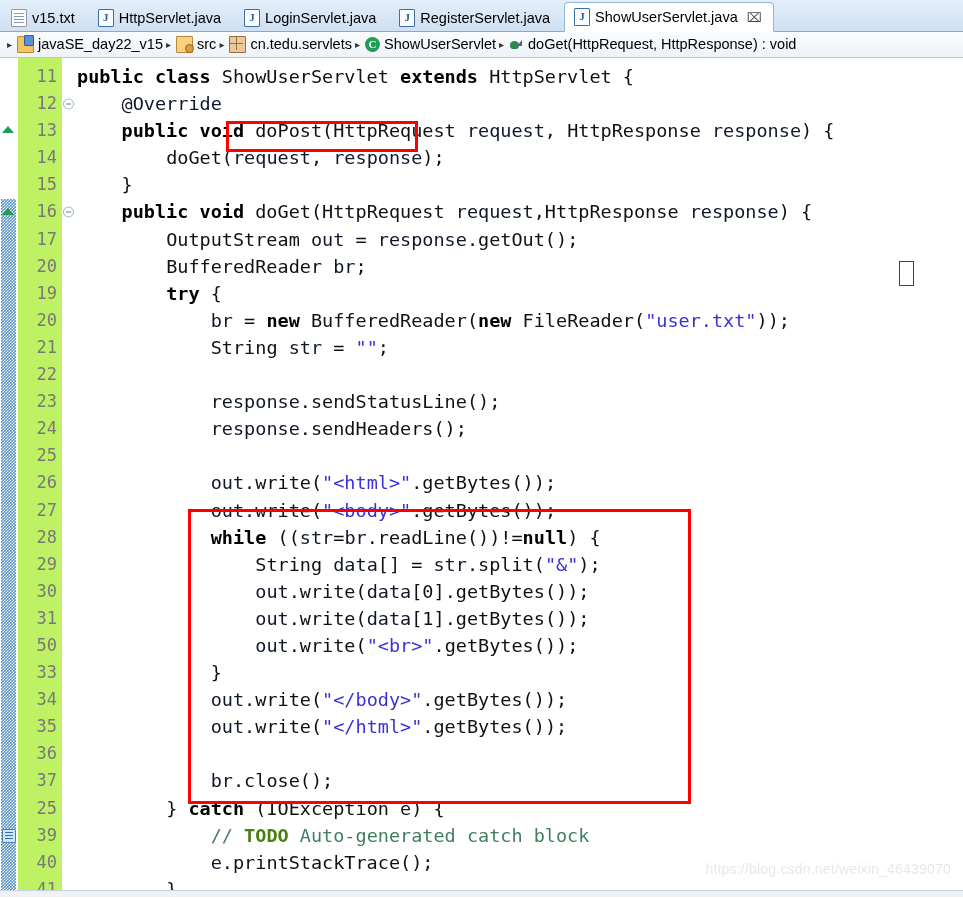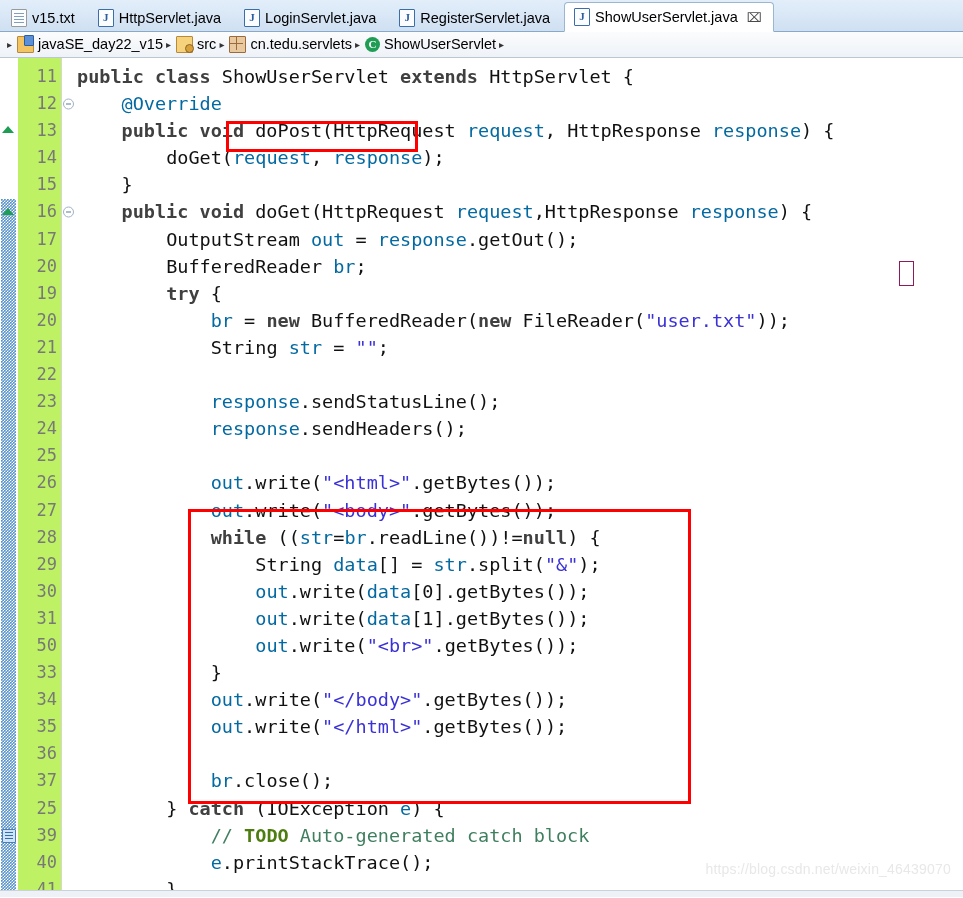--- a/index.html
+++ b/index.html
@@ -255,23 +255,23 @@
     font-size: 18.5px;
     white-space: pre;
     box-sizing: border-box;
     overflow: hidden;
   }
   .cl {
     height: 27.1px;
     line-height: 27.1px;
   }
 
-  .kw   { color: #404040; font-weight: bold; }
+  .kw   { color: #000000; font-weight: bold; }
   .plain{ color: #111111; }
-  .var  { color: #0369a1; }
+  .var  { color: #0f172a; }
   .str  { color: #3a32d6; }
   .cmt  { color: #3f7f5f; }
   .todo { color: #4d7c0f; font-weight: bold; }
   .bracket-box {
     position: absolute;
     border: 1.5px solid #8b1a5e;
     box-sizing: border-box;
     pointer-events: none;
   }
   .annot-box {
@@ -339,20 +339,24 @@
   <span class="bc-item">
     <span class="ic package"></span>
     <span class="bc-label">cn.tedu.servlets</span>
   </span>
   <span class="bc-sep">▸</span>
   <span class="bc-item">
     <span class="ic classic">C</span>
     <span class="bc-label">ShowUserServlet</span>
   </span>
   <span class="bc-sep">▸</span>
+  <span class="bc-item">
+    <span class="ic method"></span>
+    <span class="bc-label">doGet(HttpRequest, HttpResponse) : void</span>
+  </span>
 </div>
 
 <div class="editor">
 
   <div class="markerbar" id="markerbar">
       <div class="chglane" style="top: 140.5px; height: 704.6px;"></div>
       <div class="gmark" style="top: 68.2px;"></div>
       <div class="gmark" style="top: 149.5px;"></div>
       <div class="todomark" style="top: 770.8px;"></div>
     </div>

